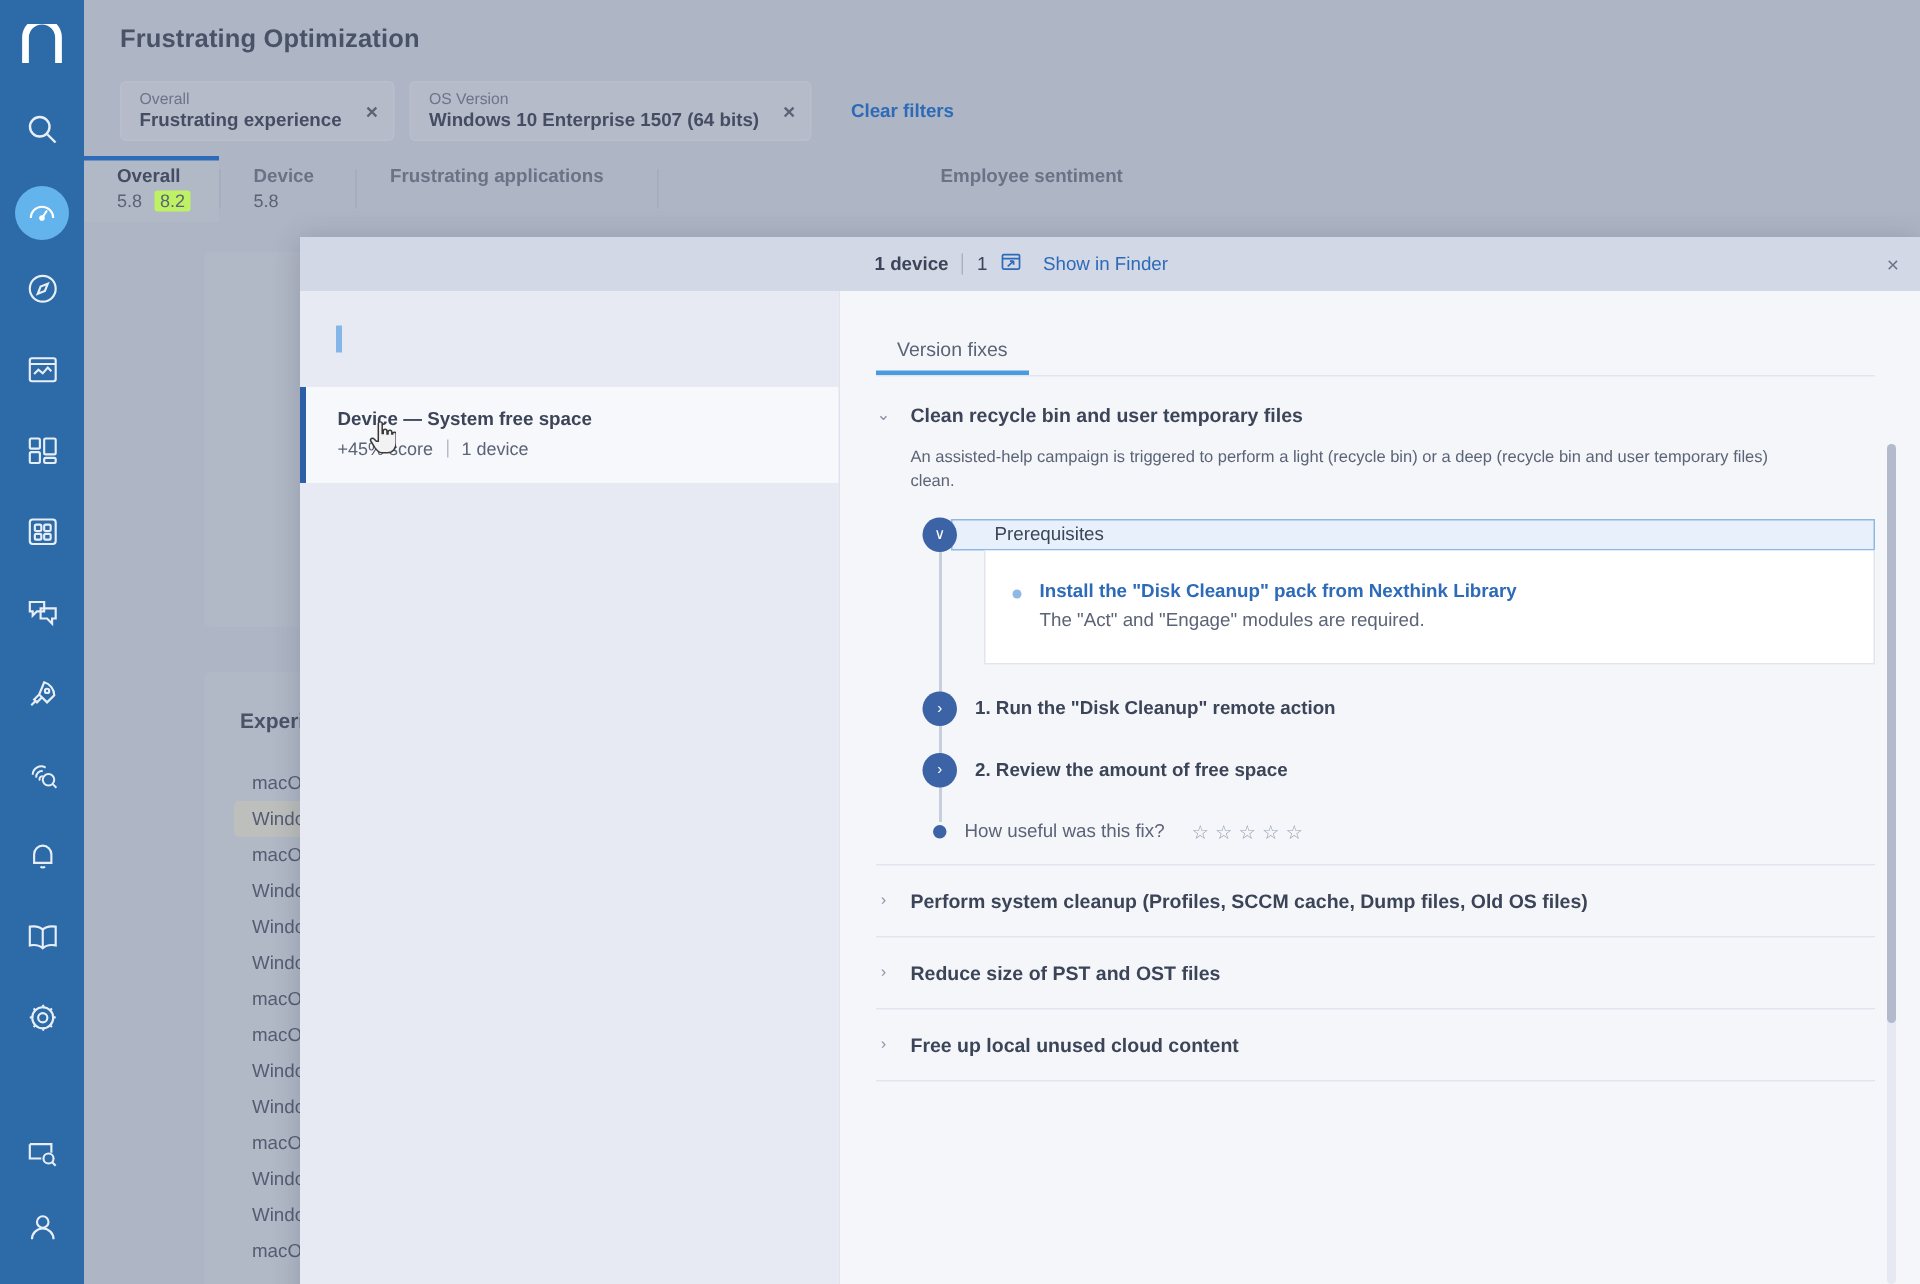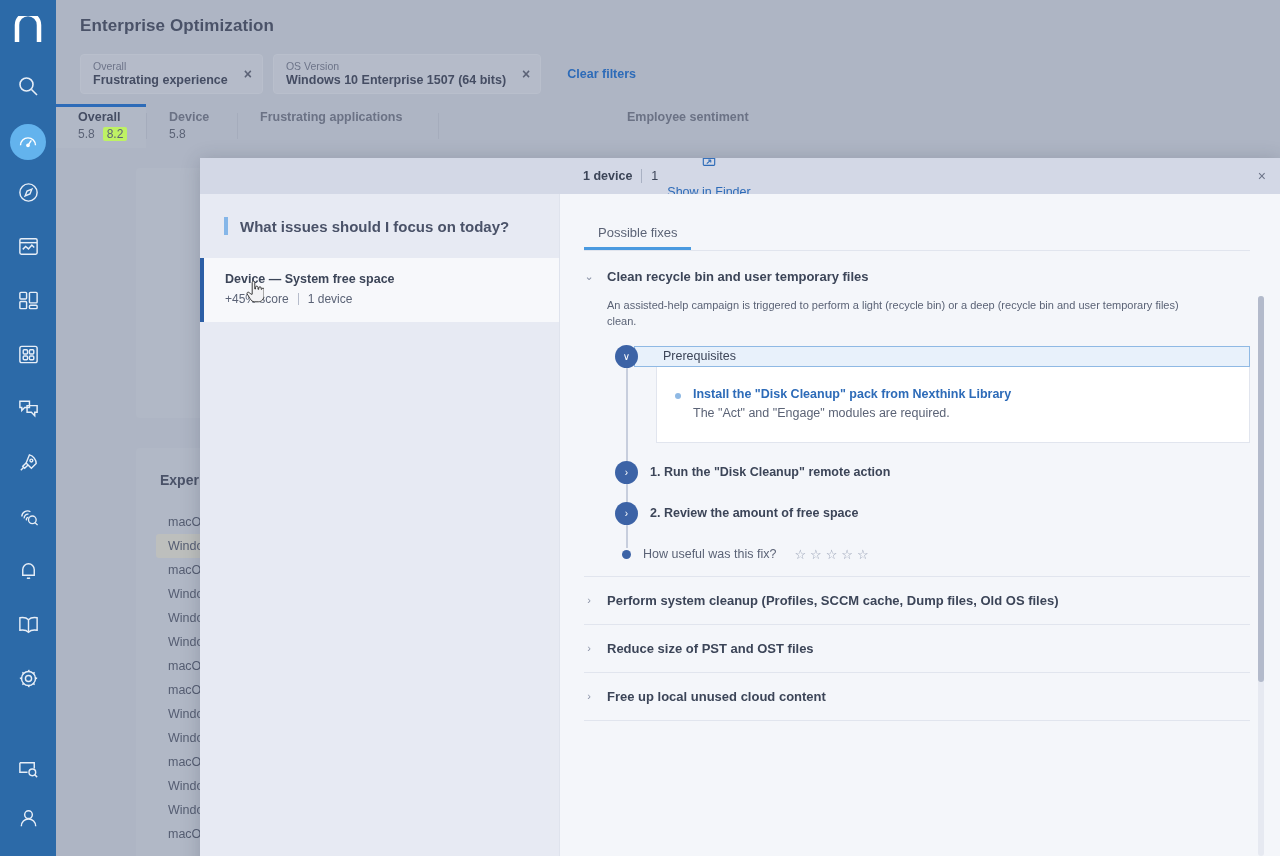--- a/index.html
+++ b/index.html
@@ -83,21 +83,21 @@
     display: flex; flex-direction: column; overflow: hidden; margin-top: 36px;
   }
   .modal-top {
     height: 36px; background: #d3d8e6; display: flex; align-items: center;
     padding: 0 14px 0 0; flex: 0 0 36px; position: relative;
   }
   .modal-top-inner { display: flex; align-items: center; gap: 9px; margin-left: 383px; }
   .mt-count { font-size: 12.5px; color: #3c4558; font-weight: bold; }
   .mt-div { width:1px; height: 14px; background: #a9b1c3; }
   .mt-num { font-size: 12.5px; color: #3c4558; }
-  .mt-finder { display: flex; align-items: center; gap: 14px; color: #2d6bb8; font-size: 12.5px; cursor: pointer; flex-direction: column; }
+  .mt-finder { display: flex; align-items: center; gap: 14px; color: #2d6bb8; font-size: 12.5px; cursor: pointer; }
   .modal-close {
     position: absolute; right: 14px; top: 50%; transform: translateY(-50%);
     font-size: 14px; color: #6c7párt; color:#6c7488; cursor: pointer; line-height: 1;
   }
 
   .modal-body { flex: 1 1 auto; display: flex; min-height: 0; }
 
   
   .lpane { width: 360px; flex: 0 0 360px; background: #edeff6; border-right: 1px solid #dfe3ed; display:flex; flex-direction:column; }
   .lpane-head {
@@ -295,21 +295,21 @@
     </div>
     <div class="sb-ico" style="margin-bottom:16px;">
       <svg width="23" height="23" viewBox="0 0 24 24" fill="none" stroke="currentColor" stroke-width="1.5">
           <circle cx="12" cy="8" r="4"></circle>
           <path d="M4.5 20 A7.5 7.5 0 0 1 19.5 20"></path>
         </svg>
     </div>
   </nav>
 
   <div class="page-bg">
-    <div class="page-title">Enterprise Optimization</div>
+    <div class="page-title">Frustrating Optimization</div>
 
     <div class="filters">
       <div class="chip">
         <div class="chip-txt">
           <span class="chip-lbl">Overall</span>
           <span class="chip-val">Frustrating experience</span>
         </div>
         <span class="chip-x">×</span>
       </div>
       <div class="chip">
@@ -393,37 +393,36 @@
         </span>
       </div>
       <span class="modal-close" style="color:#6c7488;">×</span>
     </div>
 
     <div class="modal-body">
 
       <div class="lpane">
         <div class="lpane-head">
           <span class="lpane-bar"></span>
-          <span class="lpane-title">What issues should I focus on today?</span>
         </div>
         <div class="lpane-list">
           <div class="issue-item">
             <div class="issue-title">Device — System free space</div>
             <div class="issue-meta">
               <span>+45% score</span>
               <span class="sep"></span>
               <span>1 device</span>
             </div>
           </div>
         </div>
       </div>
 
       <div class="rpane">
         <div class="rtabs">
-          <div class="rtab sel">Possible fixes</div>
+          <div class="rtab sel">Version fixes</div>
         </div>
 
         <div class="rscroll">
           <div class="fix-list">
 
             <div class="fix">
               <div class="fix-head">
                 <span class="fix-caret">⌄</span>
                 <span class="fix-title">Clean recycle bin and user temporary files</span>
               </div>

